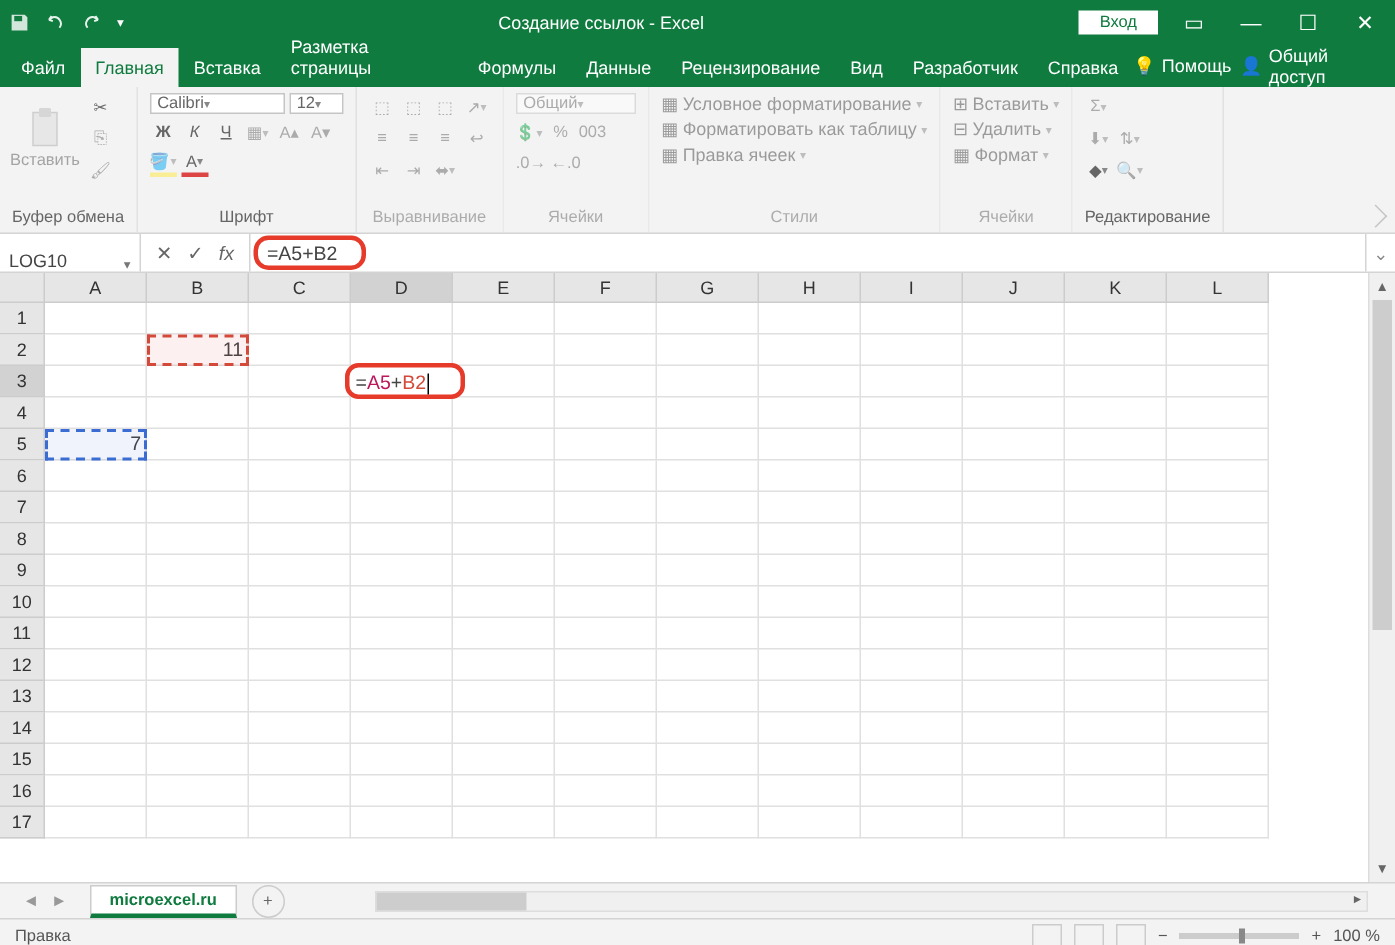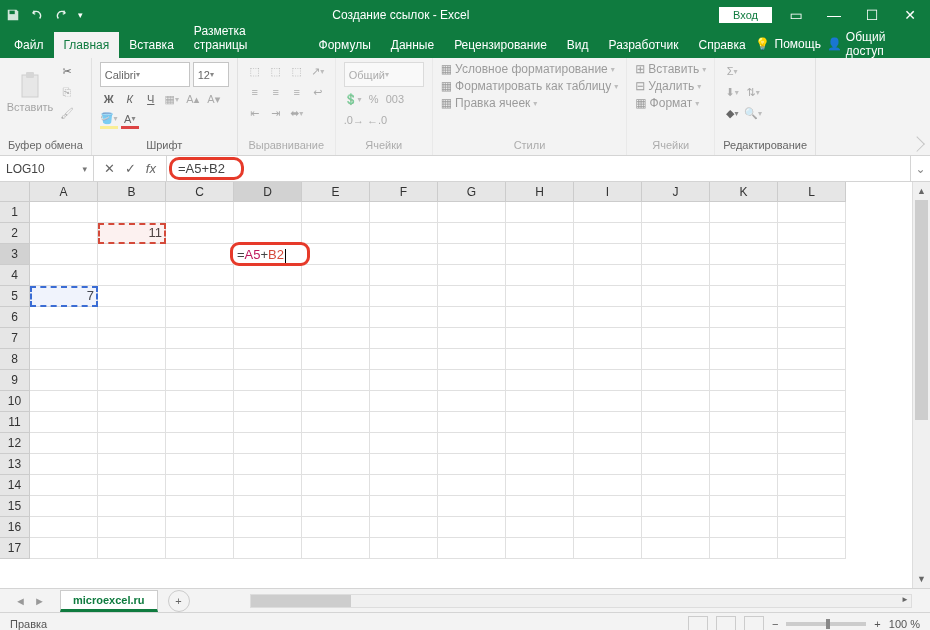--- a/index.html
+++ b/index.html
@@ -22,26 +22,26 @@
 
 .ribbon { height: 98px; background: #f3f3f3; border-bottom: 1px solid #d4d4d4; display: flex; position: relative; }
 .ribbon::after { content: ''; position: absolute; right: 6px; bottom: 4px; width: 10px; height: 10px; border-top: 1px solid #999; border-right: 1px solid #999; transform: rotate(45deg) translate(-2px); opacity: .5; }
 .group { border-right: 1px solid #e1e1e1; padding: 4px 8px 2px; display: flex; flex-direction: column; justify-content: space-between; }
 .group-label { text-align: center; font-size: 11px; color: #666; padding: 2px 0; }
 .group-body { display: flex; gap: 6px; align-items: flex-start; }
 .vstack { display: flex; flex-direction: column; gap: 3px; }
 .hstack { display: flex; gap: 3px; align-items: center; }
 .btn { min-width: 18px; height: 18px; display: flex; align-items: center; justify-content: center; color: #666; font-size: 11px; }
 .big-btn { width: 44px; height: 60px; display: flex; flex-direction: column; align-items: center; justify-content: center; gap: 2px; color: #555; font-size: 11px; }
-.combo { border: 1px solid #c5c5c5; background: #fff; height: 25px; display: flex; align-items: center; padding: 0 4px; font-size: 11px; color: #666; }
+.combo { border: 1px solid #c5c5c5; background: #fff; height: 14px; display: flex; align-items: center; padding: 0 4px; font-size: 11px; color: #666; }
 .dd::after { content: ' ▾'; font-size: 8px; color: #888; }
 .dim { opacity: .5; }
 
 .formula-bar { height: 26px; border-bottom: 1px solid #d4d4d4; display: flex; align-items: stretch; }
-.name-box { width: 94px; border-right: 1px solid #d4d4d4; display: flex; align-items: center; padding: 0 6px; font-size: 12px; }
+.name-box { width: 94px; border-right: 1px solid #d4d4d4; display: flex; align-items: flex-end; padding: 0 6px; font-size: 12px; }
 .name-box .arrow { margin-left: auto; font-size: 9px; color: #777; }
 .fx-btns { display: flex; align-items: center; gap: 10px; padding: 0 10px; border-right: 1px solid #d4d4d4; }
 .fx-btns span { color: #666; font-size: 13px; }
 .fx-label { font-style: italic; }
 .formula-input { flex: 1; display: flex; align-items: center; padding: 0 6px; font-size: 13px; position: relative; }
 .formula-highlight { position: absolute; left: 2px; top: 1px; border: 3px solid #e63a2a; border-radius: 10px; padding: 1px 16px 1px 6px; font-size: 13px; background: #fff; }
 .formula-expand { width: 20px; border-left: 1px solid #d4d4d4; display: flex; align-items: center; justify-content: center; color: #888; }
 
 .grid-area { position: relative; height: 406px; display: flex; }
 .corner { width: 30px; height: 20px; background: #e6e6e6; border-right: 1px solid #ccc; border-bottom: 1px solid #ccc; position: absolute; left: 0; top: 0; }

